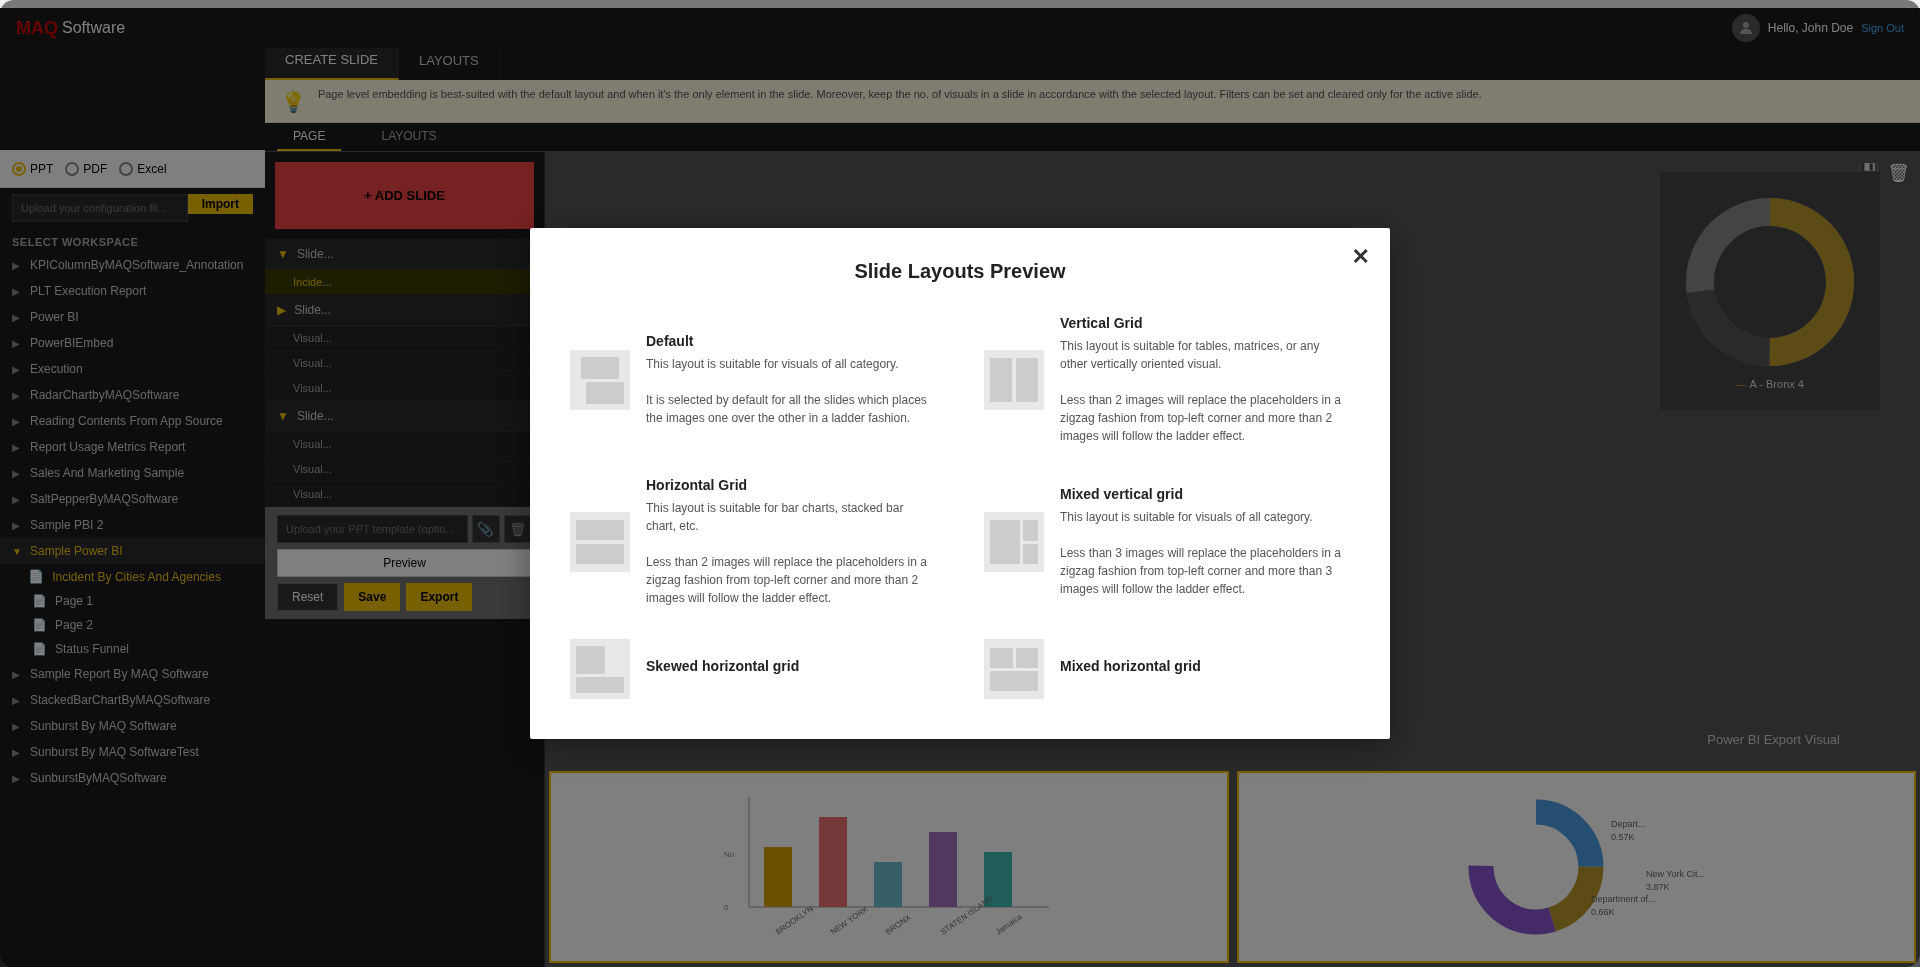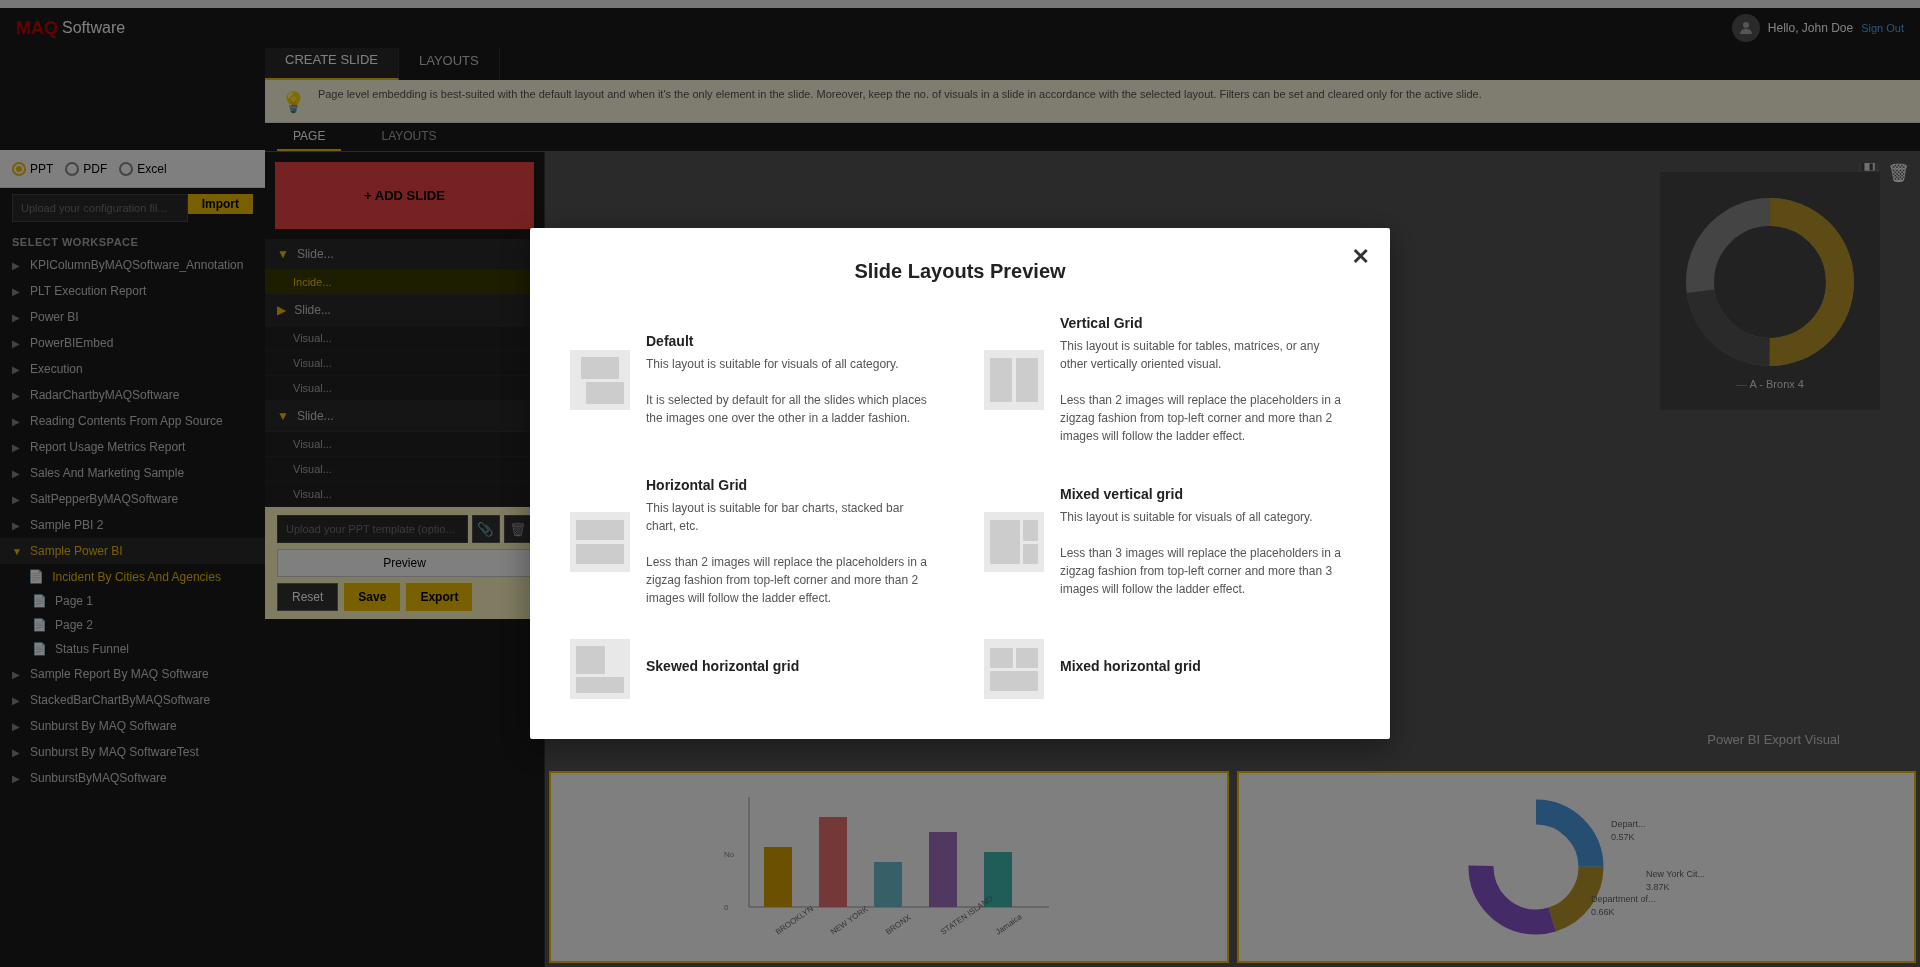--- a/index.html
+++ b/index.html
@@ -108,35 +108,35 @@
       padding: 6px 16px; font-size: 12px; color: #aaa; cursor: pointer;
       border-bottom: 2px solid transparent;
     }
     .inner-tab.active { color: white; border-bottom: 2px solid #f0c000; }
 
     
     .right-content { flex: 1; background: #555; position: relative; overflow: hidden; }
 
     
     .bottom-bar {
-      background: #fef9c3; padding: 8px 12px; display: flex; flex-direction: column; gap: 6px;
+      background: #737373; padding: 8px 12px; display: flex; flex-direction: column; gap: 6px;
     }
     .template-upload { display: flex; align-items: center; gap: 4px; }
     .template-input { flex: 1; background: #2a2a2a; border: 1px solid #444; color: #aaa; font-size: 11px; height: 28px; padding: 0 8px; outline: none; }
     .template-icon-btn { background: #333; border: 1px solid #555; color: #aaa; width: 28px; height: 28px; cursor: pointer; display: flex; align-items: center; justify-content: center; }
     .action-buttons { display: flex; gap: 6px; }
     .btn-preview { flex: 1; background: white; border: 1px solid #ccc; color: #000; font-size: 12px; padding: 6px; cursor: pointer; }
     .btn-reset { background: #333; border: 1px solid #666; color: white; font-size: 12px; padding: 6px 14px; cursor: pointer; }
     .btn-save { background: #f0c000; border: none; color: #000; font-weight: bold; font-size: 12px; padding: 6px 14px; cursor: pointer; }
     .btn-export { background: #f0c000; border: none; color: #000; font-weight: bold; font-size: 12px; padding: 6px 14px; cursor: pointer; }
 
     
     .modal-overlay {
       position: fixed; inset: 0; background: rgba(0,0,0,0.5); z-index: 1000;
-      display: flex; align-items: center; justify-content: center;
+      display: flex; align-items: center; justify-content: center; border-radius: 14px;
     }
     .modal {
       background: white; width: 860px; max-height: 700px; overflow-y: auto;
       border-radius: 2px; box-shadow: 0 8px 32px rgba(0,0,0,0.4);
       position: relative; padding: 32px 40px 40px;
     }
     .modal-title { font-size: 20px; font-weight: 600; text-align: center; margin-bottom: 32px; color: #222; }
     .modal-close {
       position: absolute; top: 16px; right: 20px;
       background: none; border: none; font-size: 22px; cursor: pointer; color: #333; font-weight: bold;

